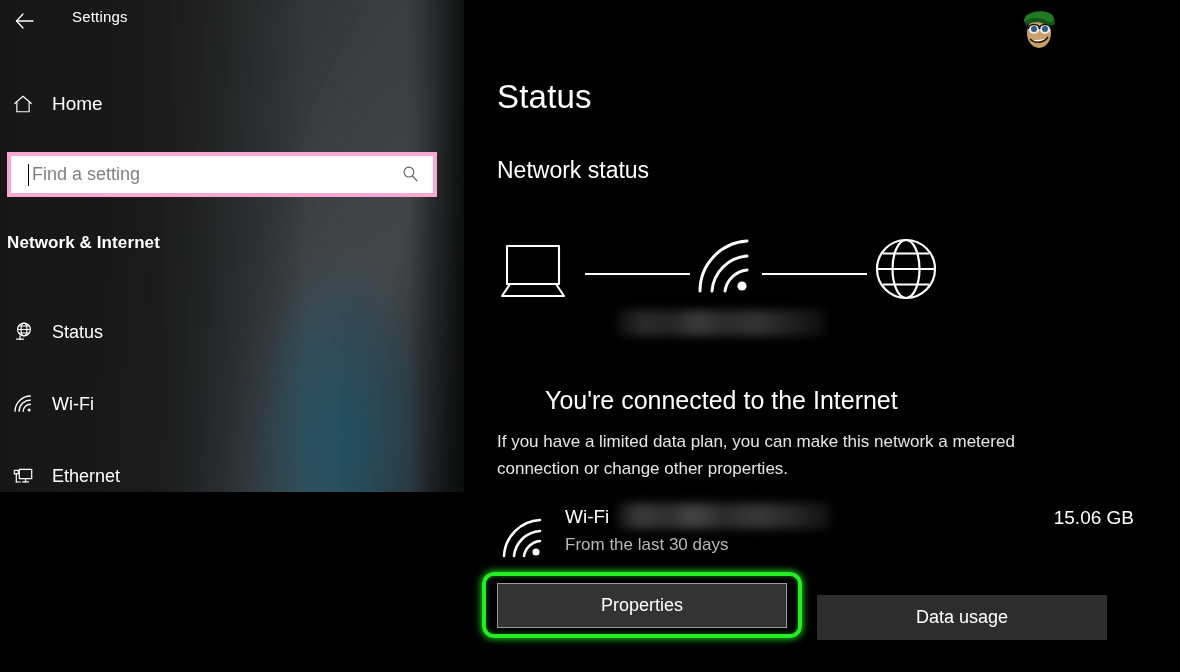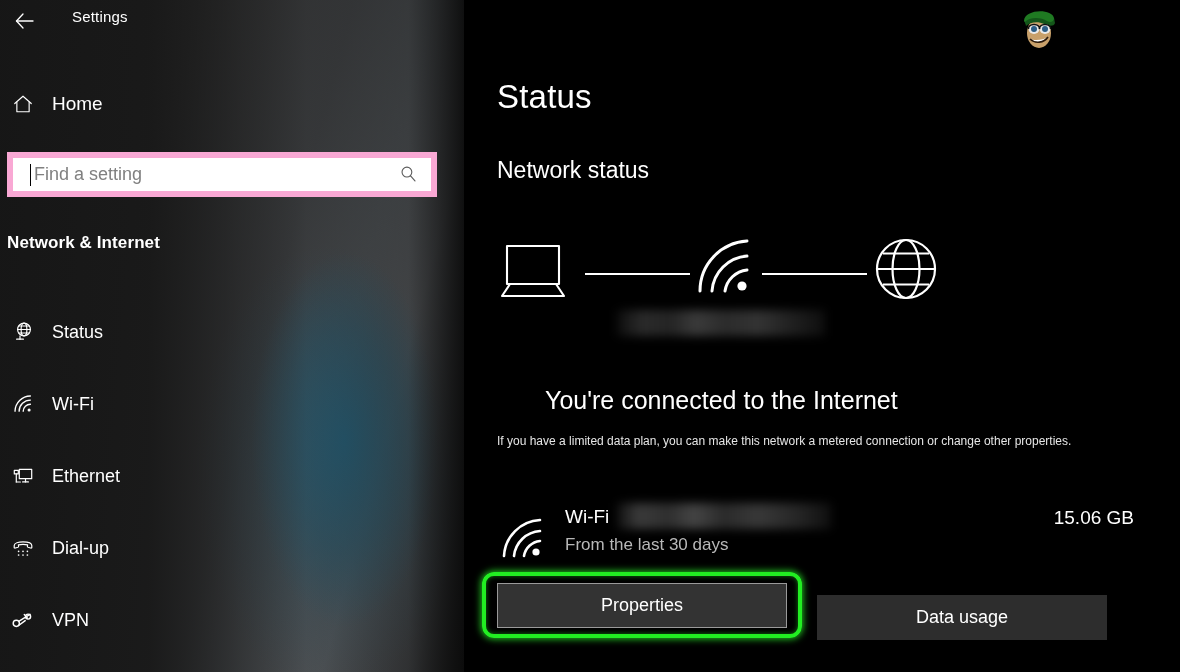--- a/index.html
+++ b/index.html
@@ -7,21 +7,21 @@
     width:1180px; height:672px;
     background:#000;
     font-family:"Liberation Sans", sans-serif;
     overflow:hidden;
   }
   #app { position:relative; width:1180px; height:672px; display:flex; }
 
   
   #sidebar {
     position:relative;
-    width:464px; height:672px;
+    width:464px; height:492px;
     background:#2b2b2b;
     overflow:hidden;
     flex:0 0 464px;
   }
   .side-bg {
     position:absolute; inset:0;
     background:
       radial-gradient(ellipse 120px 240px at 345px 440px, rgba(36,92,116,0.95) 0%, rgba(40,88,108,0.55) 45%, rgba(60,66,70,0.0) 78%),
       radial-gradient(ellipse 180px 300px at 330px 470px, rgba(45,85,103,0.55) 0%, rgba(55,65,72,0.0) 75%),
       linear-gradient(105deg, #242424 0%, #2a2a2a 30%, #3a3c3e 55%, #4a4e51 68%, #55585b 78%, #3a3c3e 92%, #232323 100%),
@@ -51,21 +51,21 @@
     position:absolute; left:0; top:85px; width:330px; height:38px;
     display:flex; align-items:center;
   }
   #home-row .ico { width:46px; display:flex; justify-content:center; align-items:center; }
   #home-row .ico svg { width:22px; height:22px; }
   #home-row .lbl { font-size:19px; color:#ffffff; padding-left:6px; }
 
   
   #search-wrap {
     position:absolute; left:7px; top:152px; width:430px; height:45px;
-    background:#ffffff; border:6px solid #f9a8d4;
+    background:#ffffff; border:4px solid #f9a8d4;
     display:flex; align-items:center;
   }
   #search-caret {
     width:1px; height:22px; background:#000; margin-left:17px; flex:0 0 1px;
   }
   #search-input {
     flex:1; border:0; outline:0; background:transparent;
     font-family:"Liberation Sans", sans-serif;
     font-size:18px; color:#6d6d6d; padding-left:3px; height:36px;
   }
@@ -122,21 +122,21 @@
     text-align:center; font-size:17px; color:#ffffff;
   }
 
   
   #connected-title {
     position:absolute; left:33px; top:386px;
     font-size:25px; color:#ffffff; font-weight:300;margin-left:48px;
   }
   #connected-desc {
     position:absolute; left:33px; top:428px; width:580px;
-    font-size:12px; color:#e6e6e6; line-height:27px;
+    font-size:17px; color:#e6e6e6; line-height:27px;
   }
 
   
   #usage-row { position:absolute; left:33px; top:500px; width:650px; height:60px; }
   #usage-row .wifi-ico { position:absolute; left:3px; top:15px; }
   #usage-row .wifi-label {
     position:absolute; left:68px; top:6px;
     font-size:19px; color:#ffffff;
   }
   #usage-row .ssid-redacted {

